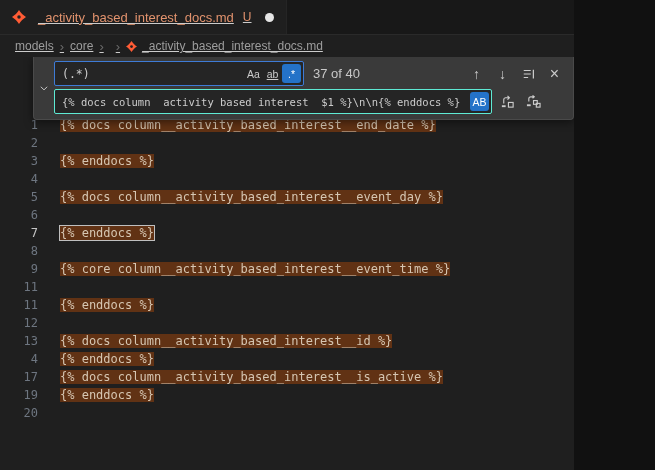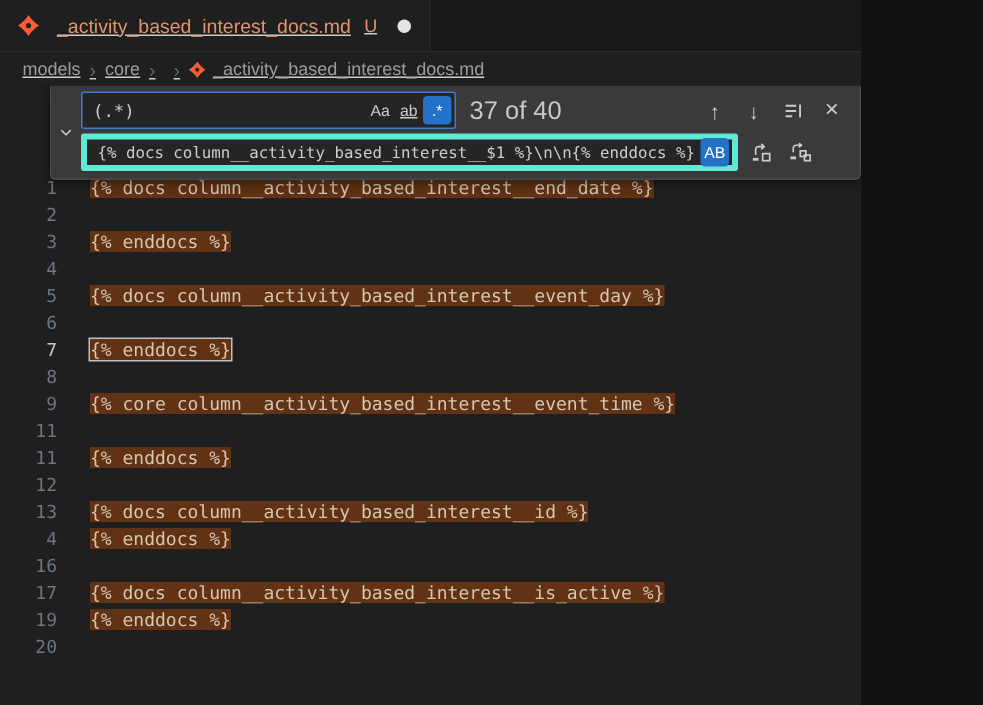--- a/index.html
+++ b/index.html
@@ -32,27 +32,27 @@
   
   .find-widget{position:absolute;top:0;left:33px;right:0;display:flex;background:#3a3a3a;
                border:1px solid #4a4a4a;border-top:none;border-radius:0 0 4px 4px;
                box-shadow:0 2px 8px rgba(0,0,0,.5);z-index:5;box-sizing:border-box;}
   .collapse{width:20px;display:flex;align-items:center;justify-content:center;cursor:pointer;}
   .rows{flex:1;display:flex;flex-direction:column;gap:3px;padding:4px 8px 5px 0;}
   .frow{display:flex;align-items:center;height:25px;gap:5px;}
   .input{display:flex;align-items:center;background:#252525;border-radius:2px;height:25px;box-sizing:border-box;
          padding:0 2px 0 7px;font-family:"DejaVu Sans Mono",monospace;font-size:11.5px;color:#cccccc;cursor:text;}
   .find-box{width:250px;border:1px solid #3e7bd6;}
-  .replace-box{width:438px;border:4px solid #5eead4;font-size:10.5px;}
+  .replace-box{width:438px;border:1px solid #5eead4;font-size:10.5px;}
   .input .val{flex:1;overflow:hidden;white-space:pre;}
   .opt{flex:none;width:19px;height:19px;border-radius:3px;display:flex;align-items:center;justify-content:center;
        font-family:"Liberation Sans",sans-serif;font-size:10.5px;color:#cccccc;margin-left:0;cursor:pointer;}
   .opt.uline{text-decoration:underline;}
   .opt.active{background:var(--accent,#2472c8);color:#ffffff;}
-  .count{font-size:17px;color:#c8c8c8;margin:0 4px;white-space:nowrap;}
+  .count{font-size:13px;color:#c8c8c8;margin:0 4px;white-space:nowrap;}
   .spacer{flex:1;}
   .wbtn{flex:none;width:21px;height:21px;border-radius:4px;display:flex;align-items:center;justify-content:center;
         color:#cccccc;font-size:14px;cursor:pointer;}
 </style>
 </head>
 <body>
 
 <div class="window">
 
   <div class="tabbar">
@@ -153,20 +153,19 @@
         <div class="line"><span class="ln">5</span><span class="txt"><span class="match">{% docs column__activity_based_interest__event_day %}</span></span></div>
         <div class="line"><span class="ln">6</span><span class="txt"></span></div>
         <div class="line"><span class="ln cur">7</span><span class="txt"><span class="match current">{% enddocs %}</span></span></div>
         <div class="line"><span class="ln">8</span><span class="txt"></span></div>
         <div class="line"><span class="ln">9</span><span class="txt"><span class="match">{% core column__activity_based_interest__event_time %}</span></span></div>
         <div class="line"><span class="ln">11</span><span class="txt"></span></div>
         <div class="line"><span class="ln">11</span><span class="txt"><span class="match">{% enddocs %}</span></span></div>
         <div class="line"><span class="ln">12</span><span class="txt"></span></div>
         <div class="line"><span class="ln">13</span><span class="txt"><span class="match">{% docs column__activity_based_interest__id %}</span></span></div>
         <div class="line"><span class="ln">4</span><span class="txt"><span class="match">{% enddocs %}</span></span></div>
-        <div class="line"><span class="ln">16</span><span class="txt"></span></div>
         <div class="line"><span class="ln">17</span><span class="txt"><span class="match">{% docs column__activity_based_interest__is_active %}</span></span></div>
         <div class="line"><span class="ln">19</span><span class="txt"><span class="match">{% enddocs %}</span></span></div>
         <div class="line"><span class="ln">20</span><span class="txt"></span></div>
       </div>
   </div>
 
 </div>
 
 </body></html>

